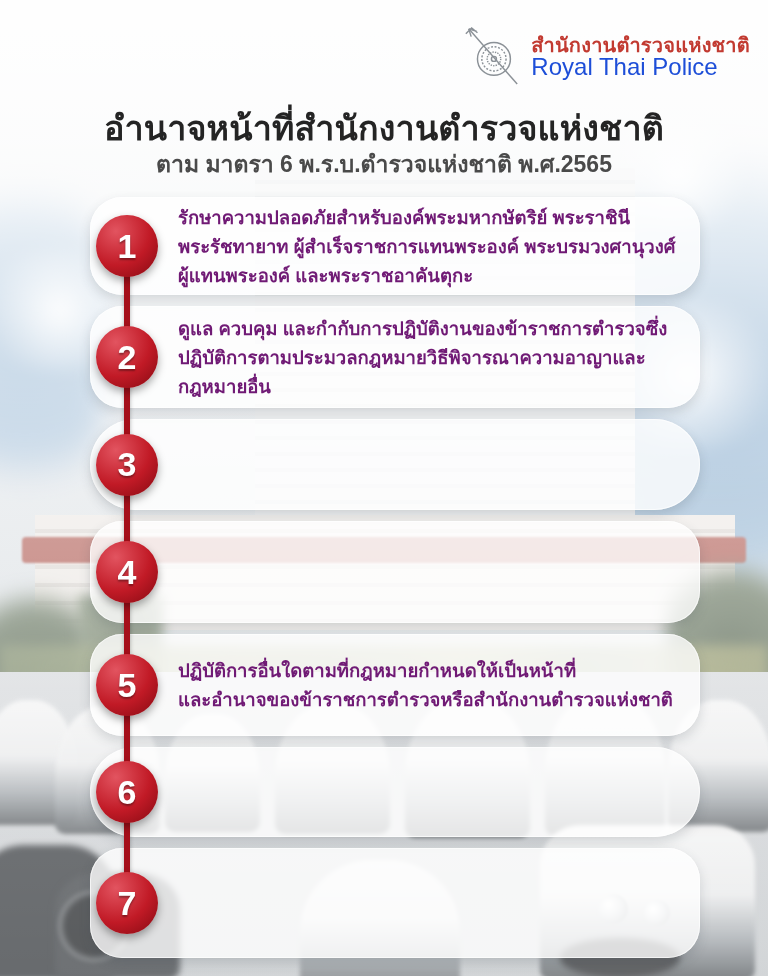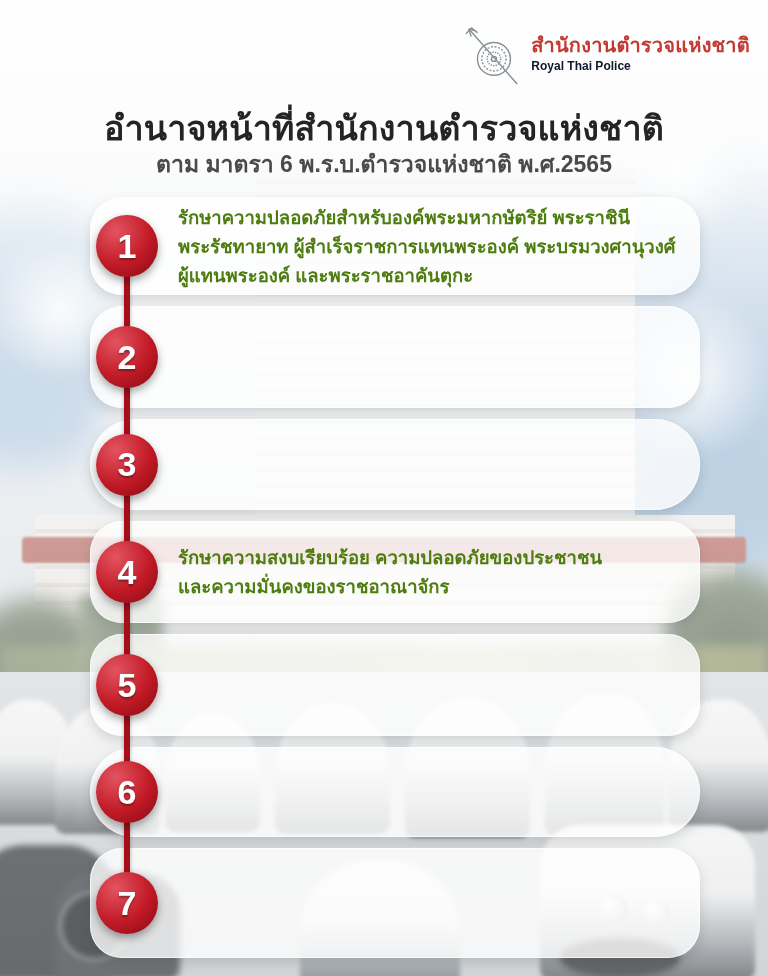--- a/index.html
+++ b/index.html
@@ -61,38 +61,38 @@
       rgba(255,255,255,.48) 50%,
       rgba(255,255,255,.38) 65%,
       rgba(255,255,255,.30) 80%,
       rgba(255,255,255,.26) 100%);}
 
   
   .header{position:absolute;left:0;top:0;width:768px;z-index:2;}
   .logo{position:absolute;top:24px;right:18px;display:flex;align-items:center;gap:8px;}
   .logo svg{display:block;}
   .logo-th{font-size:20px;font-weight:700;color:var(--logo-red,#c23a31);line-height:22px;letter-spacing:.2px;}
-  .logo-en{font-size:12px;font-weight:700;color:#0f172a;line-height:21px;}
+  .logo-en{font-size:24px;font-weight:400;color:#1d4ed8;line-height:21px;}
   .title{position:absolute;top:101px;left:0;width:100%;text-align:center;
     font-size:34px;font-weight:800;color:var(--title-color,#242424);letter-spacing:.2px;}
   .subtitle{position:absolute;top:146px;left:0;width:100%;text-align:center;
     font-size:23px;font-weight:600;color:var(--subtitle-color,#4a4a4a);}
 
   
   .list{position:absolute;left:90px;top:197px;width:610px;z-index:2;
     display:flex;flex-direction:column;gap:11px;}
   .card{position:relative;border-radius:32px;
     background:rgba(255,255,255,.78);
     box-shadow:0 5px 12px rgba(55,65,75,.18), inset 0 0 0 1px rgba(255,255,255,.65);
     display:flex;align-items:center;
     padding-left:88px;padding-right:14px;box-sizing:border-box;}
   .card.pill{border-radius:46px;}
   .h1{height:98px;}.h2{height:102px;}.h3{height:91px;}.h4{height:102px;}
   .h5{height:102px;}.h6{height:90px;}.h7{height:110px;}
-  .duty-text{margin:0;font-size:18.5px;font-weight:700;color:#4d7c0f;
+  .duty-text{margin:0;font-size:18.5px;font-weight:700;color:#701a75;
     line-height:29px;white-space:pre-line;}
   .badge{position:absolute;left:6px;top:50%;transform:translateY(-50%);
     width:62px;height:62px;border-radius:50%;z-index:4;
     background:radial-gradient(circle at 32% 26%,var(--badge-red-light,#e25460) 0%,var(--badge-red-mid,#c11a26) 55%,var(--badge-red-dark,#840a12) 100%);
     box-shadow:0 4px 8px rgba(0,0,0,.35);
     display:flex;align-items:center;justify-content:center;}
   .badge span{color:#fff;font-size:34px;font-weight:800;text-shadow:0 2px 2px rgba(0,0,0,.35);}
   .timeline-line{position:absolute;left:34px;top:49px;width:6px;height:657px;z-index:3;
     background:var(--accent-red,#a50f1a);box-shadow:0 0 4px rgba(0,0,0,.3);border-radius:3px;}
 </style>
@@ -168,40 +168,43 @@
         </div>
       <p class="duty-text">รักษาความปลอดภัยสำหรับองค์พระมหากษัตริย์ พระราชินี
 พระรัชทายาท ผู้สำเร็จราชการแทนพระองค์ พระบรมวงศานุวงศ์
 ผู้แทนพระองค์ และพระราชอาคันตุกะ</p>
     </section>
 
     <section class="card h2">
       <div class="badge">
           <span>2</span>
         </div>
+      <p class="duty-text">ดูแล ควบคุม และกำกับการปฏิบัติงานของข้าราชการตำรวจซึ่ง
+ปฏิบัติการตามประมวลกฎหมายวิธีพิจารณาความอาญาและ
+กฎหมายอื่น</p>
     </section>
 
     <section class="card pill h3">
       <div class="badge">
           <span>3</span>
         </div>
     </section>
 
     <section class="card h4">
       <div class="badge">
           <span>4</span>
         </div>
-      <p class="duty-text">รักษาความสงบเรียบร้อย ความปลอดภัยของประชาชน
-และความมั่นคงของราชอาณาจักร</p>
     </section>
 
     <section class="card h5">
       <div class="badge">
           <span>5</span>
         </div>
+      <p class="duty-text">ปฏิบัติการอื่นใดตามที่กฎหมายกำหนดให้เป็นหน้าที่
+และอำนาจของข้าราชการตำรวจหรือสำนักงานตำรวจแห่งชาติ</p>
     </section>
 
     <section class="card pill h6">
       <div class="badge">
           <span>6</span>
         </div>
     </section>
 
     <section class="card h7">
       <div class="badge">

